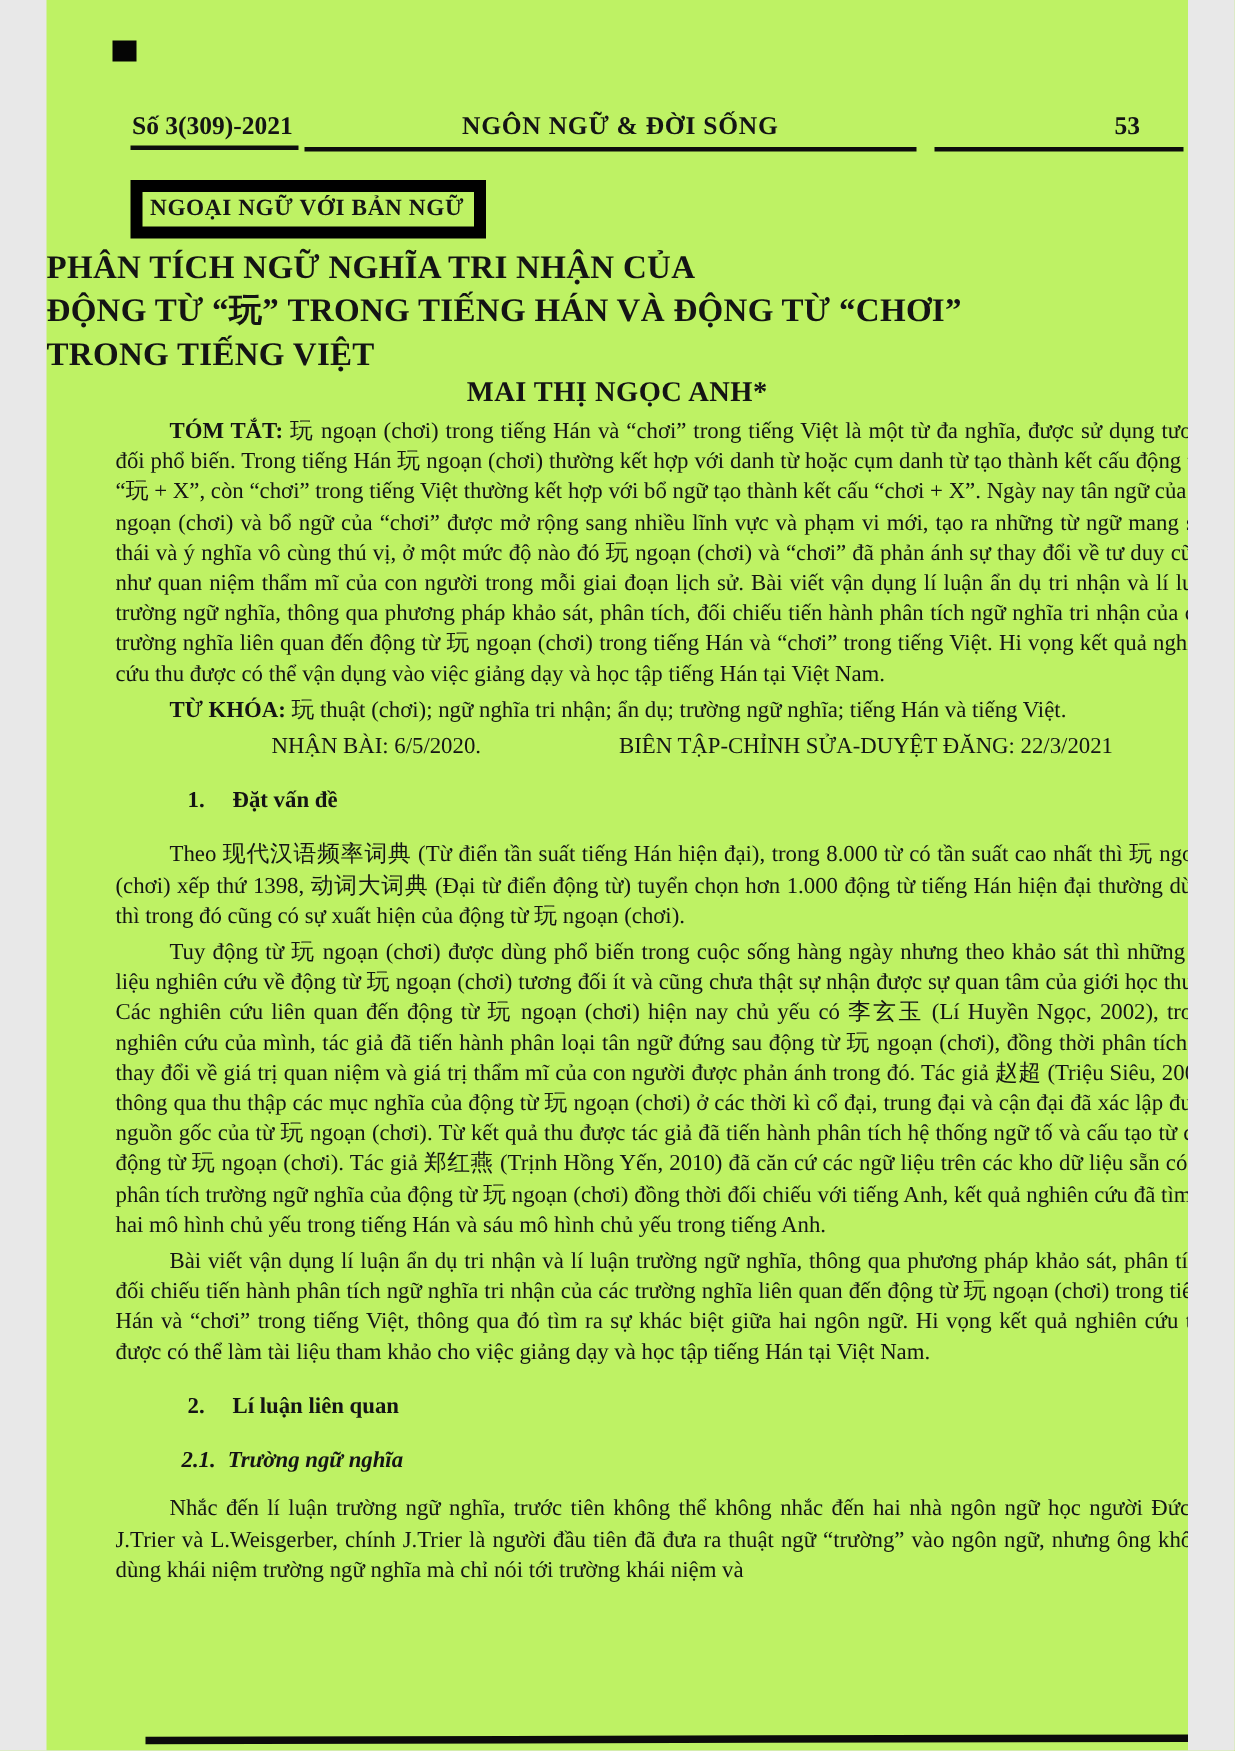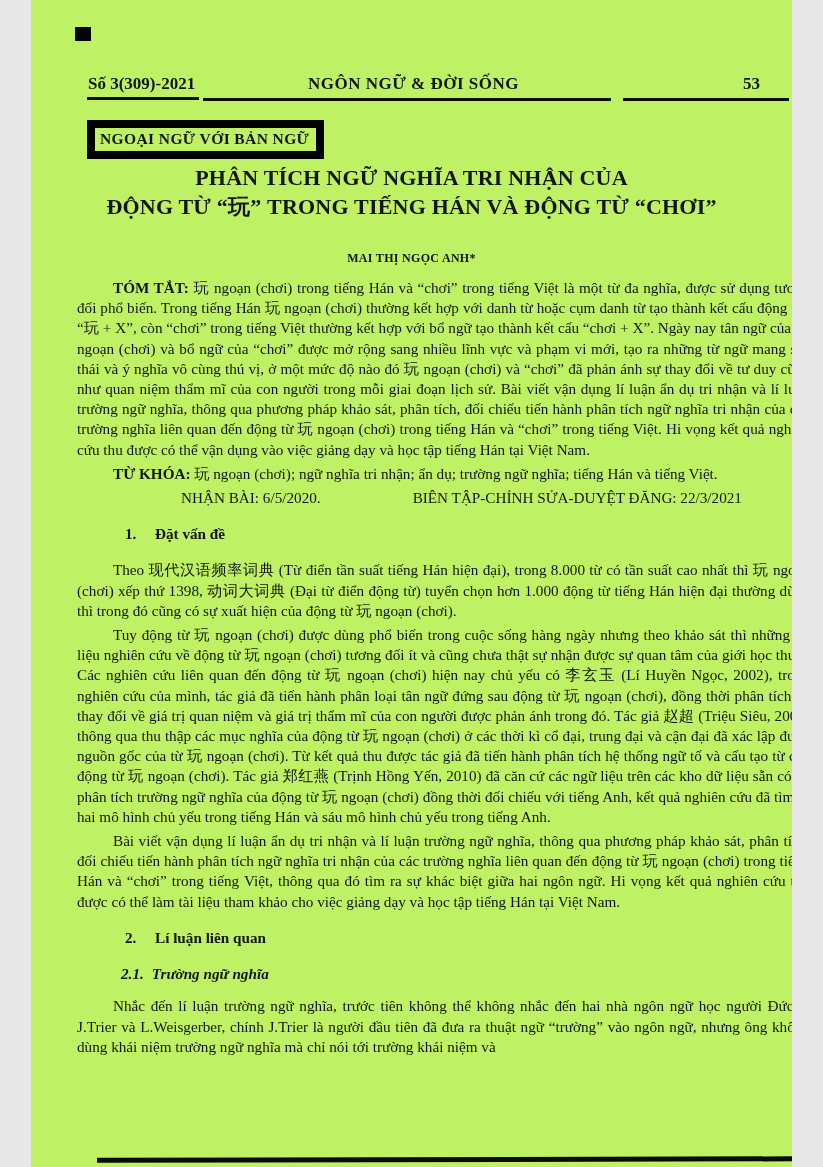--- a/index.html
+++ b/index.html
@@ -26,22 +26,22 @@
   .rule-3{left:592px;top:98px;width:166px;}
   .rule-4{left:762px;top:106px;width:13px;height:2px;}
   
   .tag-box{
     position:absolute;left:56px;top:120px;
     border:8px solid #000000;
     padding:2px 7px 3px 5px;
     font-weight:bold;font-size:15.5px;letter-spacing:.4px;white-space:nowrap;
   }
   
-  .title{position:absolute;left:0;right:0;top:163px;text-align:center;font-weight:bold;font-size:22px;line-height:29px;letter-spacing:.2px;}
-  .author{position:absolute;left:0;right:0;top:251px;text-align:center;font-weight:bold;font-size:12px;letter-spacing:.3px;}
+  .title{position:absolute;left:0;right:0;top:163px;font-weight:bold;font-size:22px;line-height:29px;letter-spacing:.2px;}
+  .author{position:absolute;left:0;right:0;top:251px;text-align:center;font-weight:bold;font-size:19px;letter-spacing:.3px;}
   
   .content{
     position:absolute;left:42px;top:274px;width:741px;
     font-size:15.2px;line-height:20.2px;text-align:justify;
   }
   .para{margin:4px;text-indent:36px;}
   .b{font-weight:bold;}
   .dates-line{margin:0;padding-left:36px;text-align:center;}
   .pub{margin-left:92px;}
   .h-num{display:inline-block;min-width:30px;}
@@ -68,29 +68,30 @@
   <div class="rule rule-1"></div>
   <div class="rule rule-2"></div>
   <div class="rule rule-3"></div>
   <div class="rule rule-4"></div>
 
   <div class="tag-box">NGOẠI NGỮ VỚI BẢN NGỮ</div>
 
   <div class="title">
     <div>PHÂN TÍCH NGỮ NGHĨA TRI NHẬN CỦA</div>
     <div>ĐỘNG TỪ “玩” TRONG TIẾNG HÁN VÀ ĐỘNG TỪ “CHƠI”</div>
+    <div>TRONG TIẾNG VIỆT</div>
   </div>
 
   <div class="author">MAI THỊ NGỌC ANH*</div>
 
   <div class="content">
 
     <p class="para"><span class="b">TÓM TẮT:</span> <span>玩 ngoạn (chơi) trong tiếng Hán và “chơi” trong tiếng Việt là một từ đa nghĩa, được sử dụng tương đối phổ biến. Trong tiếng Hán 玩 ngoạn (chơi) thường kết hợp với danh từ hoặc cụm danh từ tạo thành kết cấu động tân “玩 + X”, còn “chơi” trong tiếng Việt thường kết hợp với bổ ngữ tạo thành kết cấu “chơi + X”. Ngày nay tân ngữ của 玩 ngoạn (chơi) và bổ ngữ của “chơi” được mở rộng sang nhiều lĩnh vực và phạm vi mới, tạo ra những từ ngữ mang sắc thái và ý nghĩa vô cùng thú vị, ở một mức độ nào đó 玩 ngoạn (chơi) và “chơi” đã phản ánh sự thay đổi về tư duy cũng như quan niệm thẩm mĩ của con người trong mỗi giai đoạn lịch sử. Bài viết vận dụng lí luận ẩn dụ tri nhận và lí luận trường ngữ nghĩa, thông qua phương pháp khảo sát, phân tích, đối chiếu tiến hành phân tích ngữ nghĩa tri nhận của các trường nghĩa liên quan đến động từ 玩 ngoạn (chơi) trong tiếng Hán và “chơi” trong tiếng Việt. Hi vọng kết quả nghiên cứu thu được có thể vận dụng vào việc giảng dạy và học tập tiếng Hán tại Việt Nam.</span></p>
 
-    <p class="para"><span class="b">TỪ KHÓA:</span> <span>玩 ngoạn (chơi); ngữ nghĩa tri nhận; ẩn dụ; trường ngữ nghĩa; tiếng Hán và tiếng Việt.</span></p>
+    <p class="para"><span class="b">TỪ KHÓA:</span> <span>玩 thuật (chơi); ngữ nghĩa tri nhận; ẩn dụ; trường ngữ nghĩa; tiếng Hán và tiếng Việt.</span></p>
 
     <p class="dates-line"><span>NHẬN BÀI: 6/5/2020.</span><span class="pub">BIÊN TẬP-CHỈNH SỬA-DUYỆT ĐĂNG: 22/3/2021</span></p>
 
     <p class="heading"><span class="h-num">1.</span><span>Đặt vấn đề</span></p>
 
     <p class="para">Theo 现代汉语频率词典 (Từ điển tần suất tiếng Hán hiện đại), trong 8.000 từ có tần suất cao nhất thì 玩 ngoạn (chơi) xếp thứ 1398, 动词大词典 (Đại từ điển động từ) tuyển chọn hơn 1.000 động từ tiếng Hán hiện đại thường dùng thì trong đó cũng có sự xuất hiện của động từ 玩 ngoạn (chơi).</p>
 
     <p class="para">Tuy động từ 玩 ngoạn (chơi) được dùng phổ biến trong cuộc sống hàng ngày nhưng theo khảo sát thì những tài liệu nghiên cứu về động từ 玩 ngoạn (chơi) tương đối ít và cũng chưa thật sự nhận được sự quan tâm của giới học thuật. Các nghiên cứu liên quan đến động từ 玩 ngoạn (chơi) hiện nay chủ yếu có 李玄玉 (Lí Huyền Ngọc, 2002), trong nghiên cứu của mình, tác giả đã tiến hành phân loại tân ngữ đứng sau động từ 玩 ngoạn (chơi), đồng thời phân tích sự thay đổi về giá trị quan niệm và giá trị thẩm mĩ của con người được phản ánh trong đó. Tác giả 赵超 (Triệu Siêu, 2008) thông qua thu thập các mục nghĩa của động từ 玩 ngoạn (chơi) ở các thời kì cổ đại, trung đại và cận đại đã xác lập được nguồn gốc của từ 玩 ngoạn (chơi). Từ kết quả thu được tác giả đã tiến hành phân tích hệ thống ngữ tố và cấu tạo từ của động từ 玩 ngoạn (chơi). Tác giả 郑红燕 (Trịnh Hồng Yến, 2010) đã căn cứ các ngữ liệu trên các kho dữ liệu sẵn có và phân tích trường ngữ nghĩa của động từ 玩 ngoạn (chơi) đồng thời đối chiếu với tiếng Anh, kết quả nghiên cứu đã tìm ra hai mô hình chủ yếu trong tiếng Hán và sáu mô hình chủ yếu trong tiếng Anh.</p>
 
     <p class="para">Bài viết vận dụng lí luận ẩn dụ tri nhận và lí luận trường ngữ nghĩa, thông qua phương pháp khảo sát, phân tích, đối chiếu tiến hành phân tích ngữ nghĩa tri nhận của các trường nghĩa liên quan đến động từ 玩 ngoạn (chơi) trong tiếng Hán và “chơi” trong tiếng Việt, thông qua đó tìm ra sự khác biệt giữa hai ngôn ngữ. Hi vọng kết quả nghiên cứu thu được có thể làm tài liệu tham khảo cho việc giảng dạy và học tập tiếng Hán tại Việt Nam.</p>

